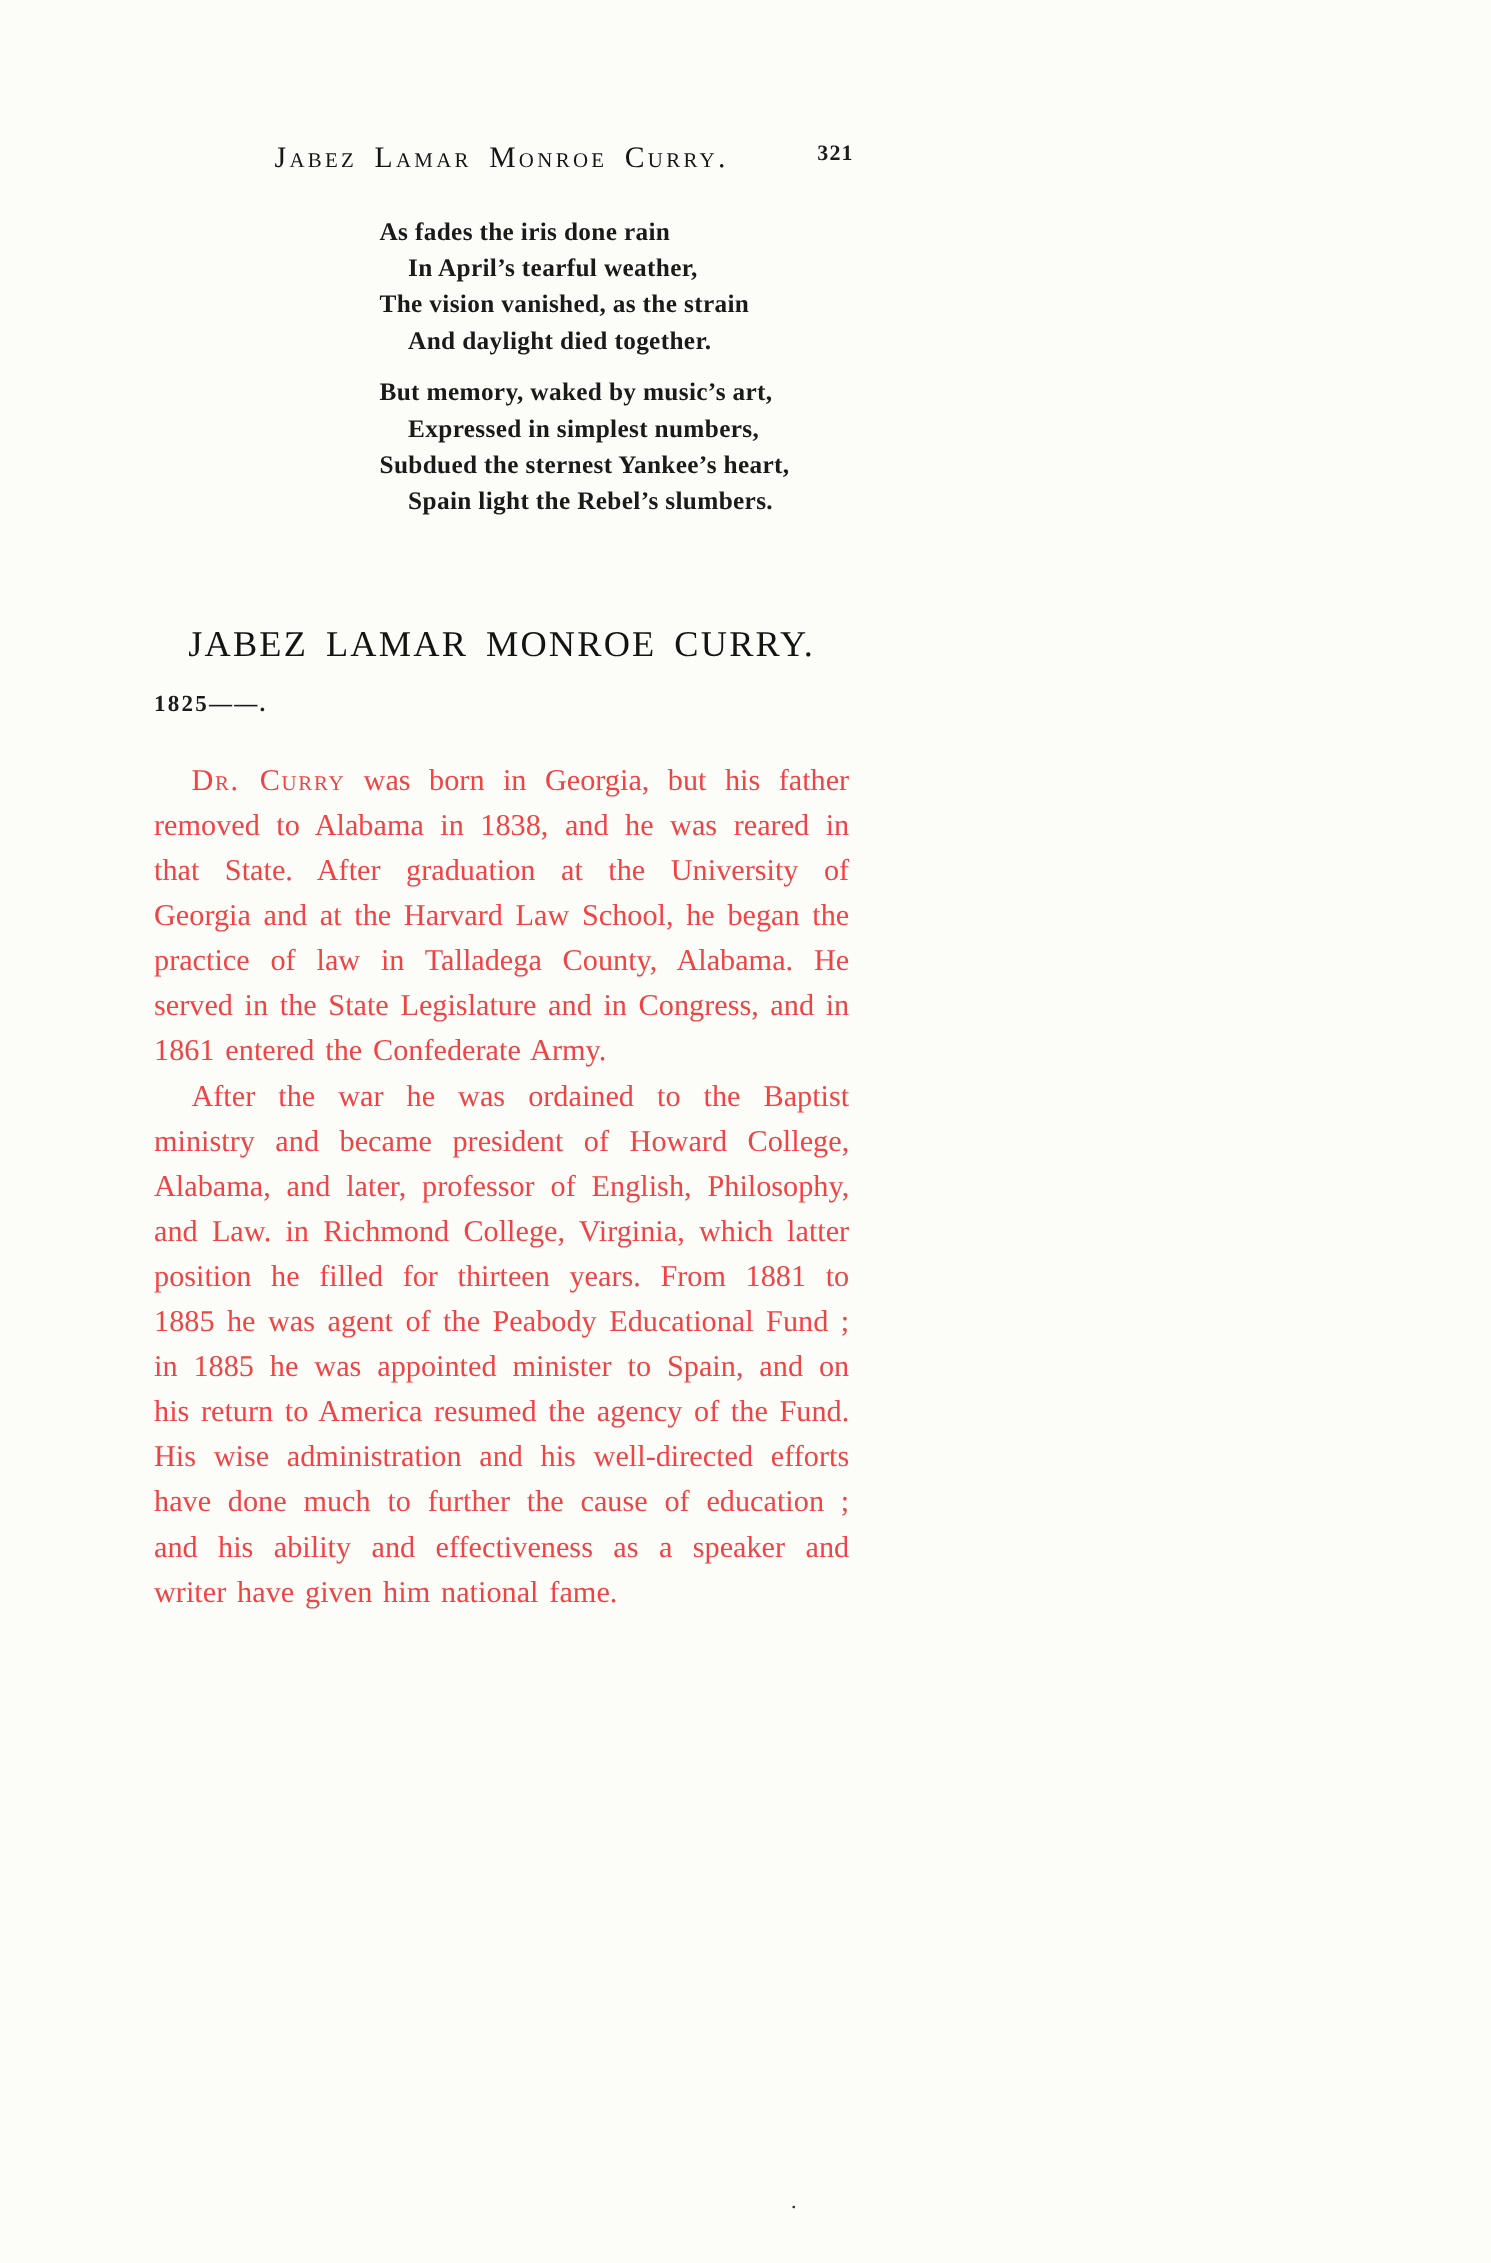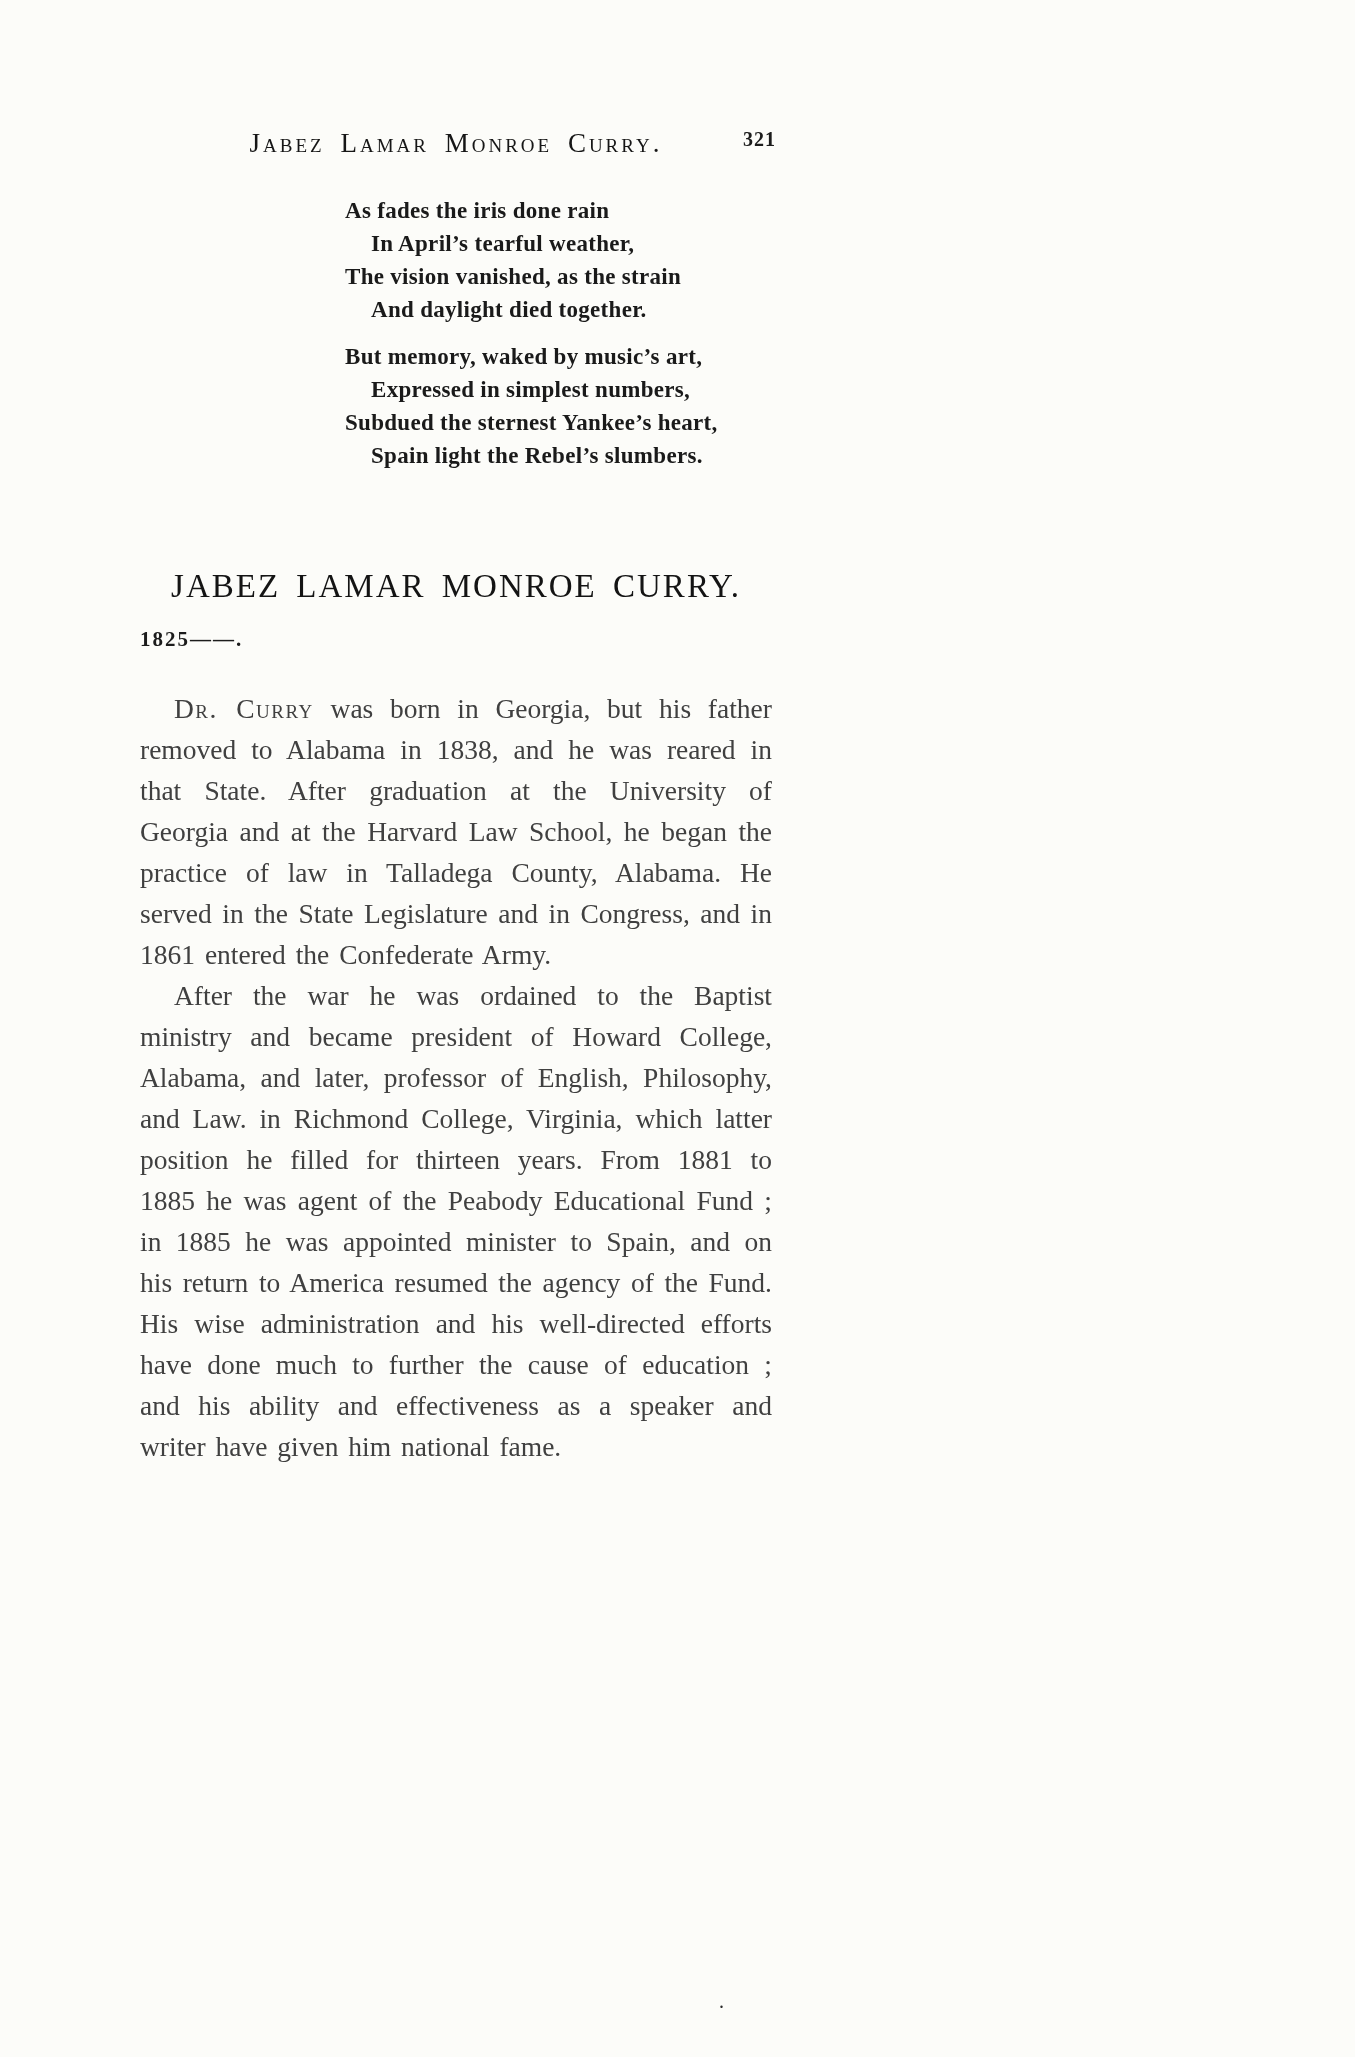--- a/index.html
+++ b/index.html
@@ -74,21 +74,21 @@
     font-weight: bold;
     letter-spacing: 2px;
   }
   
   .body-copy {
     margin-top: 36px;
     font-size: 27.5px;
     line-height: 41px;
     text-align: justify;
     word-spacing: 3px;
-    color: #404040;
+    color: #ef4444;
   }
   .body-para { text-indent: 34px; }
   .lead {
     font-variant: small-caps;
     letter-spacing: 1.5px;
   }
   .artifact-dot {
     position: absolute;
     right: 418px;
     bottom: 46px;

